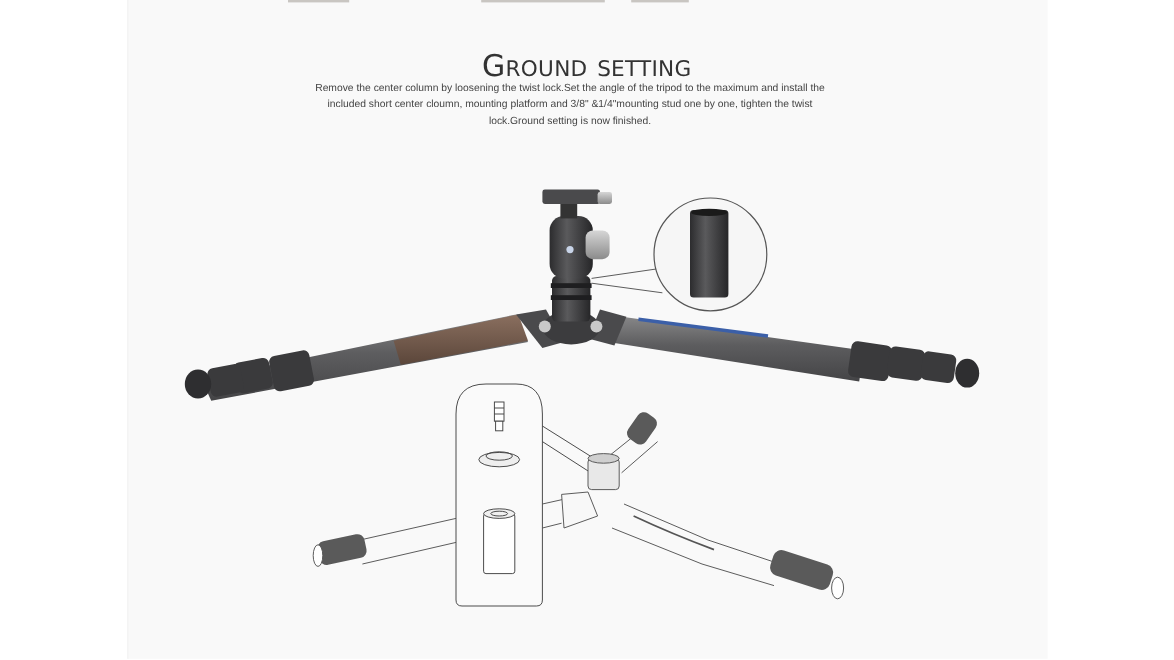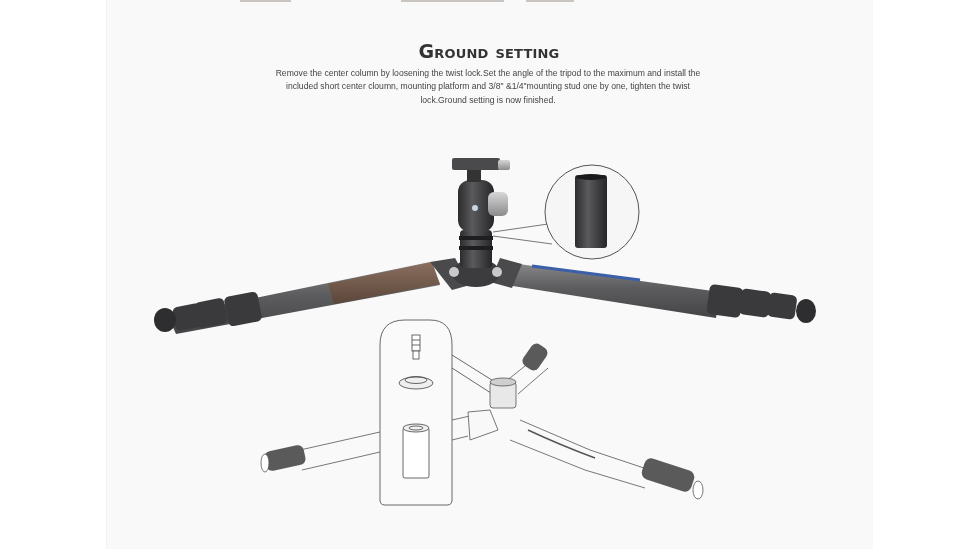--- a/index.html
+++ b/index.html
@@ -1,20 +1,20 @@
 <!DOCTYPE html>
 <html><head>
 <meta charset="utf-8">
 <style>
   html,body{margin:0;padding:0;background:#ffffff;}
   body{width:978px;height:550px;position:relative;overflow:hidden;font-family:"Liberation Sans","DejaVu Sans",sans-serif;}
   .panel{position:absolute;left:106px;top:0;width:766px;height:549px;background:#f9f9f9;border-left:1px solid #f3f3f3;}
   .topbar{position:absolute;top:0;height:2px;background:#c9c6c2;}
-  .title{position:absolute;left:0;width:978px;top:40px;text-align:center;font-family:"DejaVu Sans",sans-serif;font-weight:bold;font-size:19px;letter-spacing:0.2px;color:#333;font-variant:small-caps;}
-  .desc{position:absolute;left:275px;width:426px;top:67px;text-align:center;font-size:8.6px;line-height:13.4px;color:#444;}
+  .title{position:absolute;left:0;width:978px;top:40px;text-align:center;font-family:"DejaVu Sans",sans-serif;font-weight:normal;font-size:25px;letter-spacing:0.2px;color:#333;font-variant:small-caps;}
+  .desc{position:absolute;left:262px;width:426px;top:67px;text-align:center;font-size:8.6px;line-height:13.4px;color:#444;}
   svg.art{position:absolute;left:0;top:0;}
 </style>
 </head>
 <body>
 
 <div class="panel"></div>
 
 <div class="topbar" style="left:240px;width:51px;"></div>
 <div class="topbar" style="left:401px;width:103px;"></div>
 <div class="topbar" style="left:526px;width:48px;"></div>

